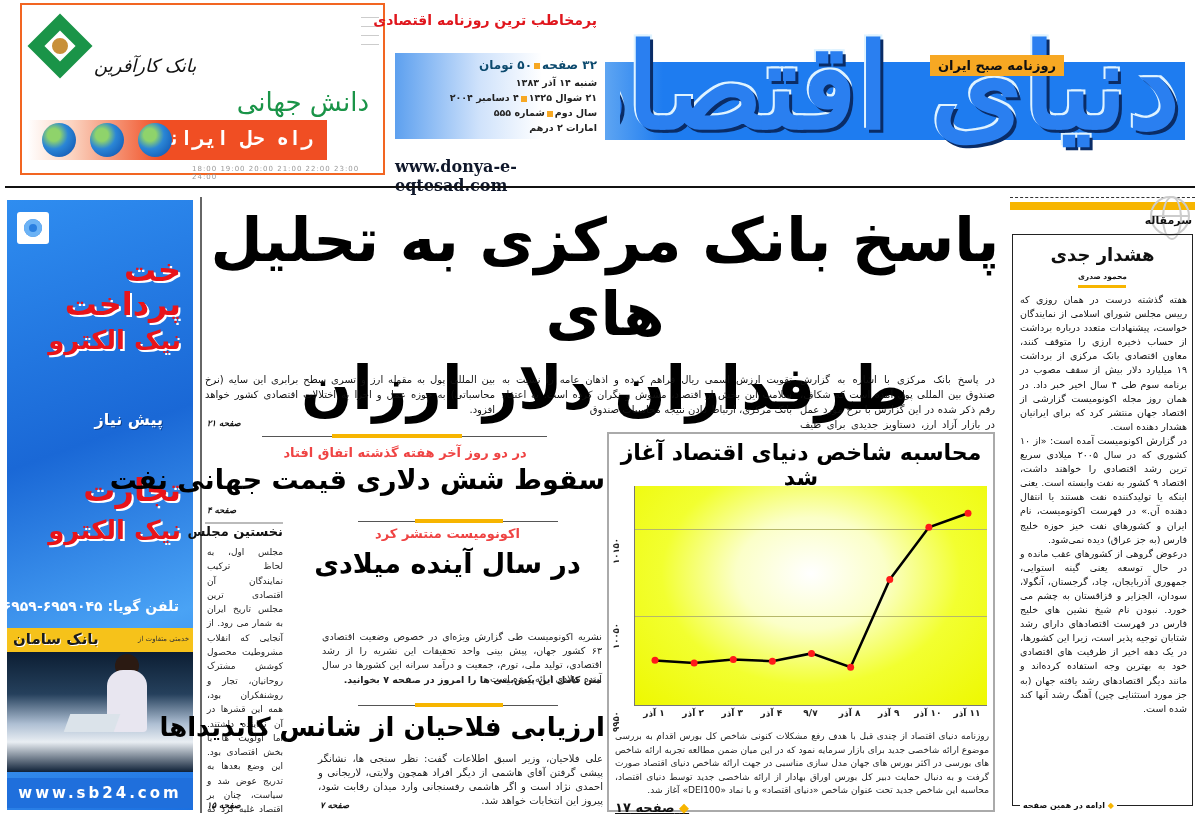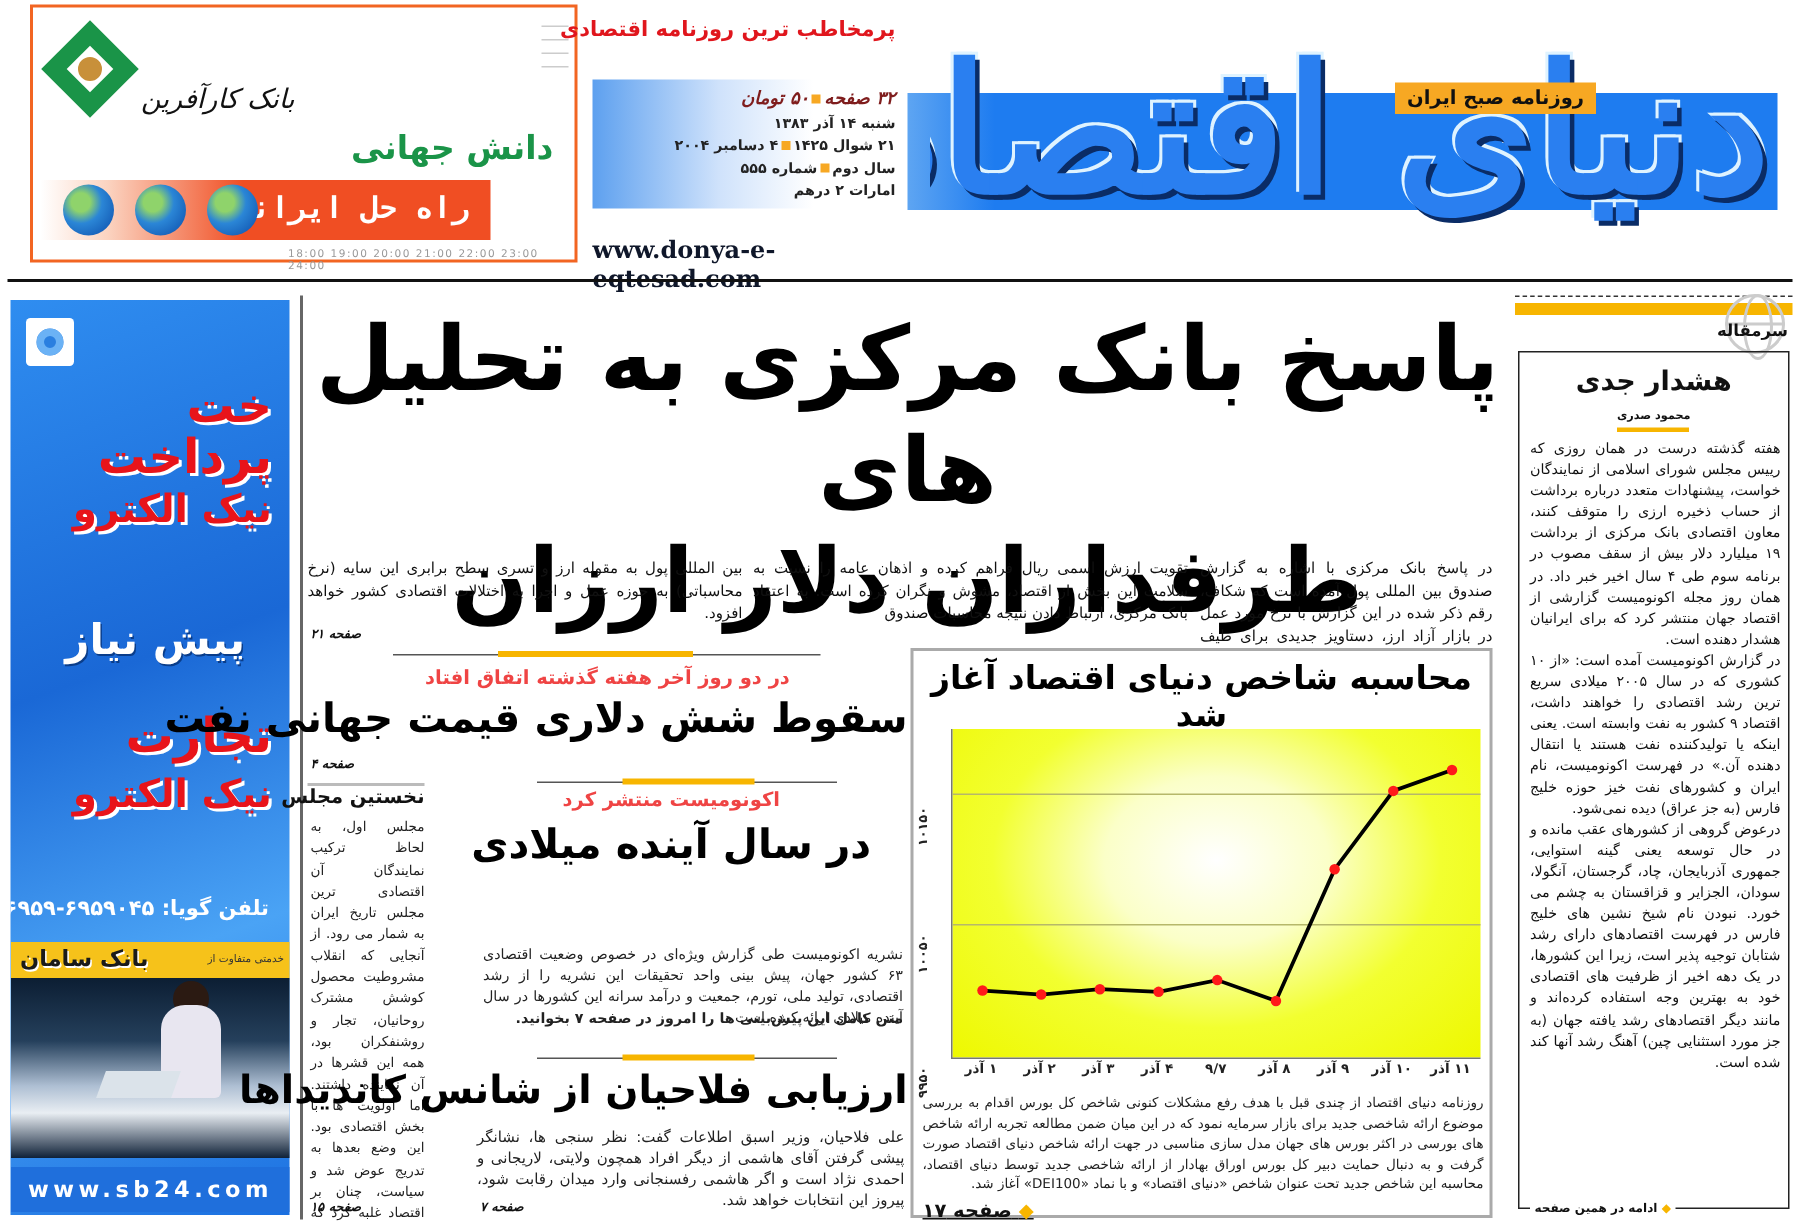--- a/index.html
+++ b/index.html
@@ -8,51 +8,51 @@
 
   
   .masthead { position: absolute; left: 0; top: 0; width: 1200px; height: 185px; }
   .ad-top { position: absolute; left: 20px; top: 3px; width: 365px; height: 172px; border: 2px solid #f26522; background: #fff; direction: rtl; }
   .ad-top .lines { position: absolute; right: 4px; top: 12px; width: 18px; }
   .ad-top .lines div { height: 1px; background: #ccc; margin-bottom: 8px; }
   .bank-logo { position: absolute; left: 15px; top: 18px; width: 46px; height: 46px; transform: rotate(45deg); background: #1a9448; }
   .bank-logo::after { content:""; position:absolute; left: 12px; top: 12px; width: 22px; height: 22px; background:#fff; }
   .bank-logo::before { content:""; position:absolute; left: 15px; top: 15px; width: 16px; height: 16px; background:#c8903a; border-radius: 50%; z-index:2; }
   .bank-name { position: absolute; left: 72px; top: 50px; font-family: "DejaVu Serif", serif; font-size: 18px; font-style: italic; color: #111; }
-  .danesh { position: absolute; right: 14px; top: 82px; font-size: 22px; font-weight: bold; color: #1a9448; }
+  .danesh { position: absolute; right: 14px; top: 82px; font-size: 26px; font-weight: normal; color: #1a9448; }
   .rahehal { position: absolute; left: 5px; top: 115px; width: 300px; height: 40px; background: linear-gradient(to left, #f04e23 55%, #fbd3c0 85%, #fff); }
   .rahehal span { position: absolute; right: 14px; top: 6px; color: #fff; font-size: 20px; font-weight: bold; font-family: Liberation Mono, monospace; }
   .globe { position: absolute; top: 118px; width: 34px; height: 34px; border-radius: 50%; background: radial-gradient(circle at 35% 35%, #8fd36b 0 20%, #2b86d6 45%, #0a4aa8 100%); }
   .times { position: absolute; left: 170px; top: 160px; font-size: 7px; color: #999; direction: ltr; letter-spacing: 1px; }
 
   .info-block { position: absolute; left: 395px; top: 0; width: 210px; height: 180px; direction: rtl; }
   .tagline { position: absolute; right: 8px; top: 12px; font-size: 14px; font-weight: bold; color: #e0161d; white-space: nowrap; margin-left: 40px; }
   .info-band { position: absolute; left: 0; top: 53px; width: 210px; height: 86px; background: linear-gradient(to left, #ffffff 0%, #ffffff 30%, #cfe2fb 60%, #5da0ef 100%); }
   .info-line { position: absolute; right: 8px; font-size: 9.5px; font-weight: bold; color: #222; white-space: nowrap; }
   .info-line.l1 { top: 58px; font-size: 12px; }
-  .info-line.l1 .red { color: #7f1d1d; font-style: italic; }
+  .info-line.l1 .red { color: #0c4a6e; }
   .info-line.l2 { top: 77px; }
   .info-line.l3 { top: 92px; }
   .info-line.l4 { top: 107px; }
   .info-line.l5 { top: 122px; }
   .sq { display: inline-block; width: 6px; height: 6px; background: #f7a823; margin: 0 2px; vertical-align: middle; }
   .url { position: absolute; right: 40px; top: 157px; font-family: "DejaVu Serif", serif; font-size: 16px; font-weight: bold; color: #0f172a; direction: ltr; }
 
   .logo-band { position: absolute; left: 605px; top: 62px; width: 580px; height: 78px; background: linear-gradient(to right, #5ea5f2 0%, #1e7cf0 10%, #1e7cf0 100%); }
   .logo-text { position: absolute; left: 620px; top: 2px; width: 560px; height: 178px; font-family: "DejaVu Serif", serif; font-size: 118px; font-weight: bold; color: #2a7ff0; line-height: 170px; text-align: center; text-shadow: 3px 3px 0 #0a2c66, -2px -2px 0 #dff3ff, 2px -2px 0 #dff3ff; letter-spacing: -4px; white-space: nowrap; overflow: hidden; }
   .morning { position: absolute; left: 930px; top: 55px; background: #f7a823; color: #111; font-size: 13px; font-weight: bold; padding: 3px 8px; }
 
   .rule-top { position: absolute; left: 5px; top: 186px; width: 1190px; height: 2px; background: #111; }
 
   
   .ad-left { position: absolute; left: 7px; top: 200px; width: 186px; height: 610px; background: linear-gradient(160deg, #2f8df0 0%, #1a68d6 40%, #4aa3f5 70%, #1a6fe0 100%); overflow: hidden; }
   .ad-left .logo-sq { position: absolute; left: 10px; top: 12px; width: 32px; height: 32px; background: #fff; border-radius: 3px; }
   .ad-left .logo-sq::after { content:""; position:absolute; left: 7px; top: 7px; width: 18px; height: 18px; border-radius:50%; background:#2a7fe0; box-shadow: inset 0 0 0 5px #6bb2f5; }
   .ad-red { position: absolute; right: 12px; font-weight: bold; color: #e8141a; text-shadow: 2px 2px 0 #fff; font-size: 32px; line-height: 36px; text-align: right; white-space: nowrap; }
-  .ad-white { position: absolute; right: 30px; color: #fff; font-weight: bold; font-size: 28px; text-shadow: 1px 1px 0 #0a3d8a; text-align: right; }
+  .ad-white { position: absolute; right: 30px; color: #fff; font-weight: bold; font-size: 16px; text-shadow: 1px 1px 0 #0a3d8a; text-align: right; }
   .ad-phone { position: absolute; right: 14px; top: 598px; color: #fff; font-weight: bold; font-size: 14px; white-space: nowrap; }
   .ad-samanbar { position: absolute; left: 0; top: 428px; width: 186px; height: 24px; background: #f6c21a; }
   .ad-samanbar span { position: absolute; left: 6px; top: 2px; font-size: 15px; font-weight: bold; color: #1a1a1a; text-shadow: 1px 1px 0 #fff; }
   .ad-samanbar small { position: absolute; right: 4px; top: 7px; font-size: 7px; color: #333; }
   .ad-photo { position: absolute; left: 0; top: 452px; width: 186px; height: 120px; background: linear-gradient(180deg, #0c1e33 0%, #25405c 35%, #aebfd3 60%, #e9eef3 75%, #0f2138 100%); }
   .ad-photo .person { position: absolute; left: 100px; top: 18px; width: 40px; height: 62px; background: #e8e6f0; border-radius: 16px 16px 4px 4px; }
   .ad-photo .head { position: absolute; left: 108px; top: 2px; width: 24px; height: 24px; background: #2b1a12; border-radius: 50%; }
   .ad-photo .laptop { position: absolute; left: 60px; top: 62px; width: 50px; height: 18px; background: #dbe3ea; transform: skewX(-20deg); }
   .ad-url { position: absolute; left: 0; top: 578px; width: 186px; height: 30px; background: #1f6fdc; color: #fff; font-size: 15px; font-weight: bold; text-align: center; line-height: 30px; letter-spacing: 3px; direction: ltr; }
 

